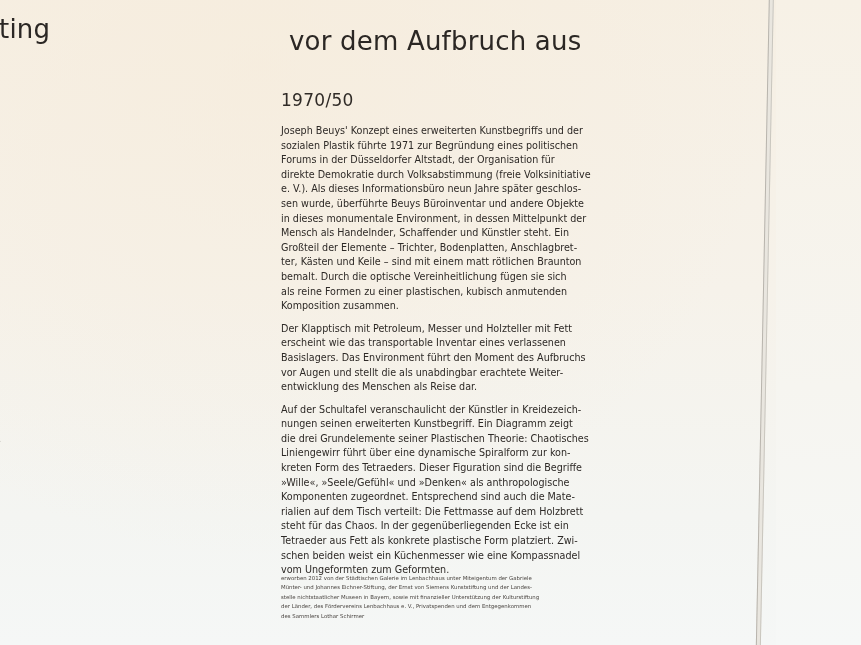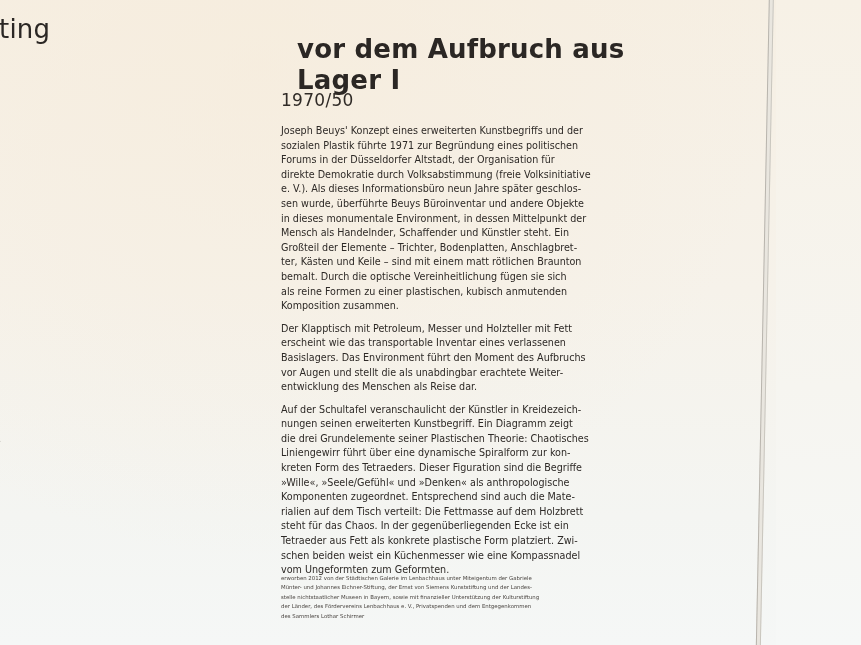--- a/index.html
+++ b/index.html
@@ -97,23 +97,22 @@
 ts, pointing the way from formless-</p>
     <p style="text-align:left;padding-left:176px;margin-left:-176px">oleum, the knife, and the wooden
  looks like the movable inventory of
  The environment vividly illustrates
 nd visualizes the ongoing evolution
 lieves to be indispensable, as a</p>
   </div>
 </section>
 
 <section class="col-de">
-  <h1 class="title" style="margin:16px;font-weight:bold">
+  <h1 class="title" style="margin:8px;font-weight:normal">
     <span>vor dem Aufbruch aus</span>
-    <span>Lager I</span>
   </h1>
   <div class="date">1970/50</div>
   <div class="body">
     <p>Joseph Beuys' Konzept eines erweiterten Kunstbegriffs und der
 sozialen Plastik führte 1971 zur Begründung eines politischen
 Forums in der Düsseldorfer Altstadt, der Organisation für
 direkte Demokratie durch Volksabstimmung (freie Volksinitiative
 e. V.). Als dieses Informationsbüro neun Jahre später geschlos-
 sen wurde, überführte Beuys Büroinventar und andere Objekte
 in dieses monumentale Environment, in dessen Mittelpunkt der

